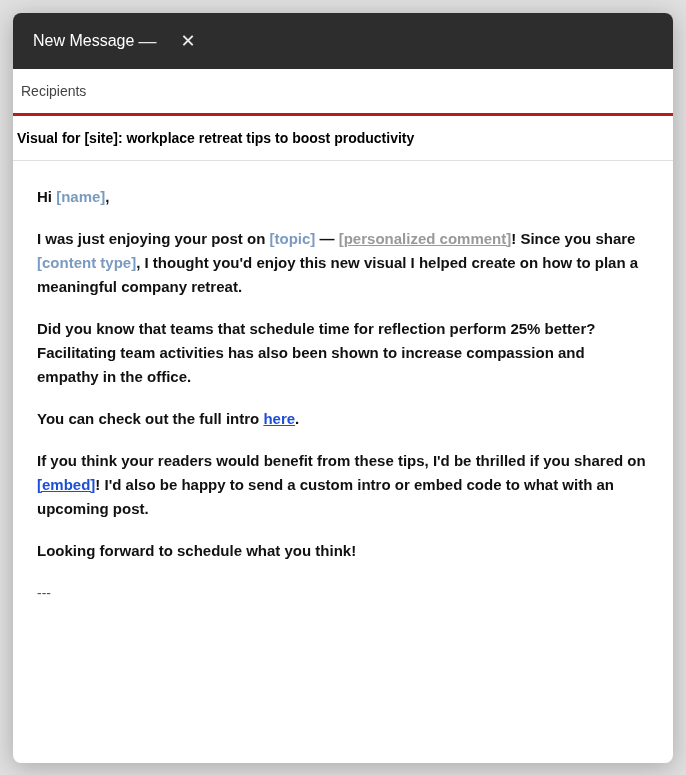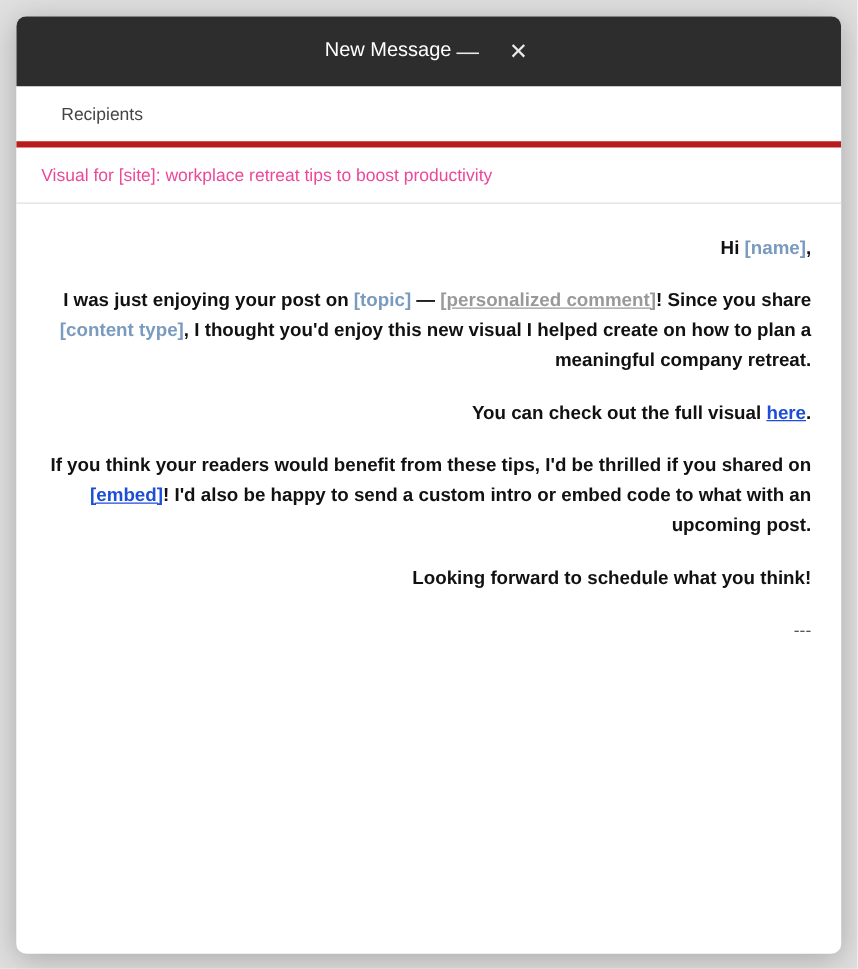--- a/index.html
+++ b/index.html
@@ -27,21 +27,21 @@
       display: flex;
       flex-direction: column;
     }
 
     .modal-header {
       background: #2d2d2d;
       color: #ffffff;
       padding: 14px 20px;
       display: flex;
       align-items: center;
-      justify-content: center;
+      justify-content: flex-start;
       min-height: 56px;
     }
 
     .modal-title {
       font-size: 16px;
       font-weight: 500;
       color: #ffffff;
     }
 
     .header-actions {
@@ -55,44 +55,44 @@
       border: none;
       color: #ffffff;
       cursor: pointer;
       font-size: 18px;
       line-height: 1;
       padding: 2px 4px;
       opacity: 0.9;
     }
 
     .recipients-row {
-      padding: 14px 36px;
-      border-bottom: 5px solid #b91c1c;
+      padding: 14px 8px;
+      border-bottom: 3px solid #b91c1c;
       font-size: 14px;
       color: #444;
     }
 
     .subject-row {
-      padding: 14px 20px;
+      padding: 14px 4px;
       border-bottom: 1px solid #e0e0e0;
       font-size: 14px;
-      color: #ec4899;
+      color: #000000;
+      font-weight: bold;
     }
 
     .email-body {
       padding: 24px 24px 24px 24px;
       flex: 1;
       font-size: 15px;
       line-height: 1.6;
       color: #111;
     }
 
     .email-body p {
       margin-bottom: 18px;
-      text-align: right;
     }
 
     .email-body p:last-child {
       margin-bottom: 0;
     }
 
     .placeholder {
       color: #7a9abf;
     }
 
@@ -140,23 +140,26 @@
   <div class="email-body">
 
     <p>
       <span class="bold-text">Hi </span><span class="placeholder bold-text">[name]</span><span class="bold-text">,</span>
     </p>
 
     <p>
       <span class="bold-text">I was just enjoying your post on </span><span class="placeholder bold-text">[topic]</span><span class="bold-text"> — </span><span class="muted-placeholder bold-text">[personalized comment]</span><span class="bold-text">! Since you share </span><span class="placeholder bold-text">[content type]</span><span class="bold-text">, I thought you'd enjoy this new visual I helped create on how to plan a meaningful company retreat.</span>
     </p>
 
+    <p>
+      <span class="bold-text">Did you know that teams that schedule time for reflection perform 25% better? Facilitating team activities has also been shown to increase compassion and empathy in the office.</span>
+    </p>
 
     <p>
-      <span class="bold-text">You can check out the full visual </span><a class="link-text bold-text" href="#">here</a><span class="bold-text">.</span>
+      <span class="bold-text">You can check out the full intro </span><a class="link-text bold-text" href="#">here</a><span class="bold-text">.</span>
     </p>
 
     <p>
       <span class="bold-text">If you think your readers would benefit from these tips, I'd be thrilled if you shared on </span><a class="link-text bold-text" href="#">[embed]</a><span class="bold-text">! I'd also be happy to send a custom intro or embed code to what with an upcoming post.</span>
     </p>
 
     <p>
       <span class="bold-text">Looking forward to schedule what you think!</span>
     </p>
 

